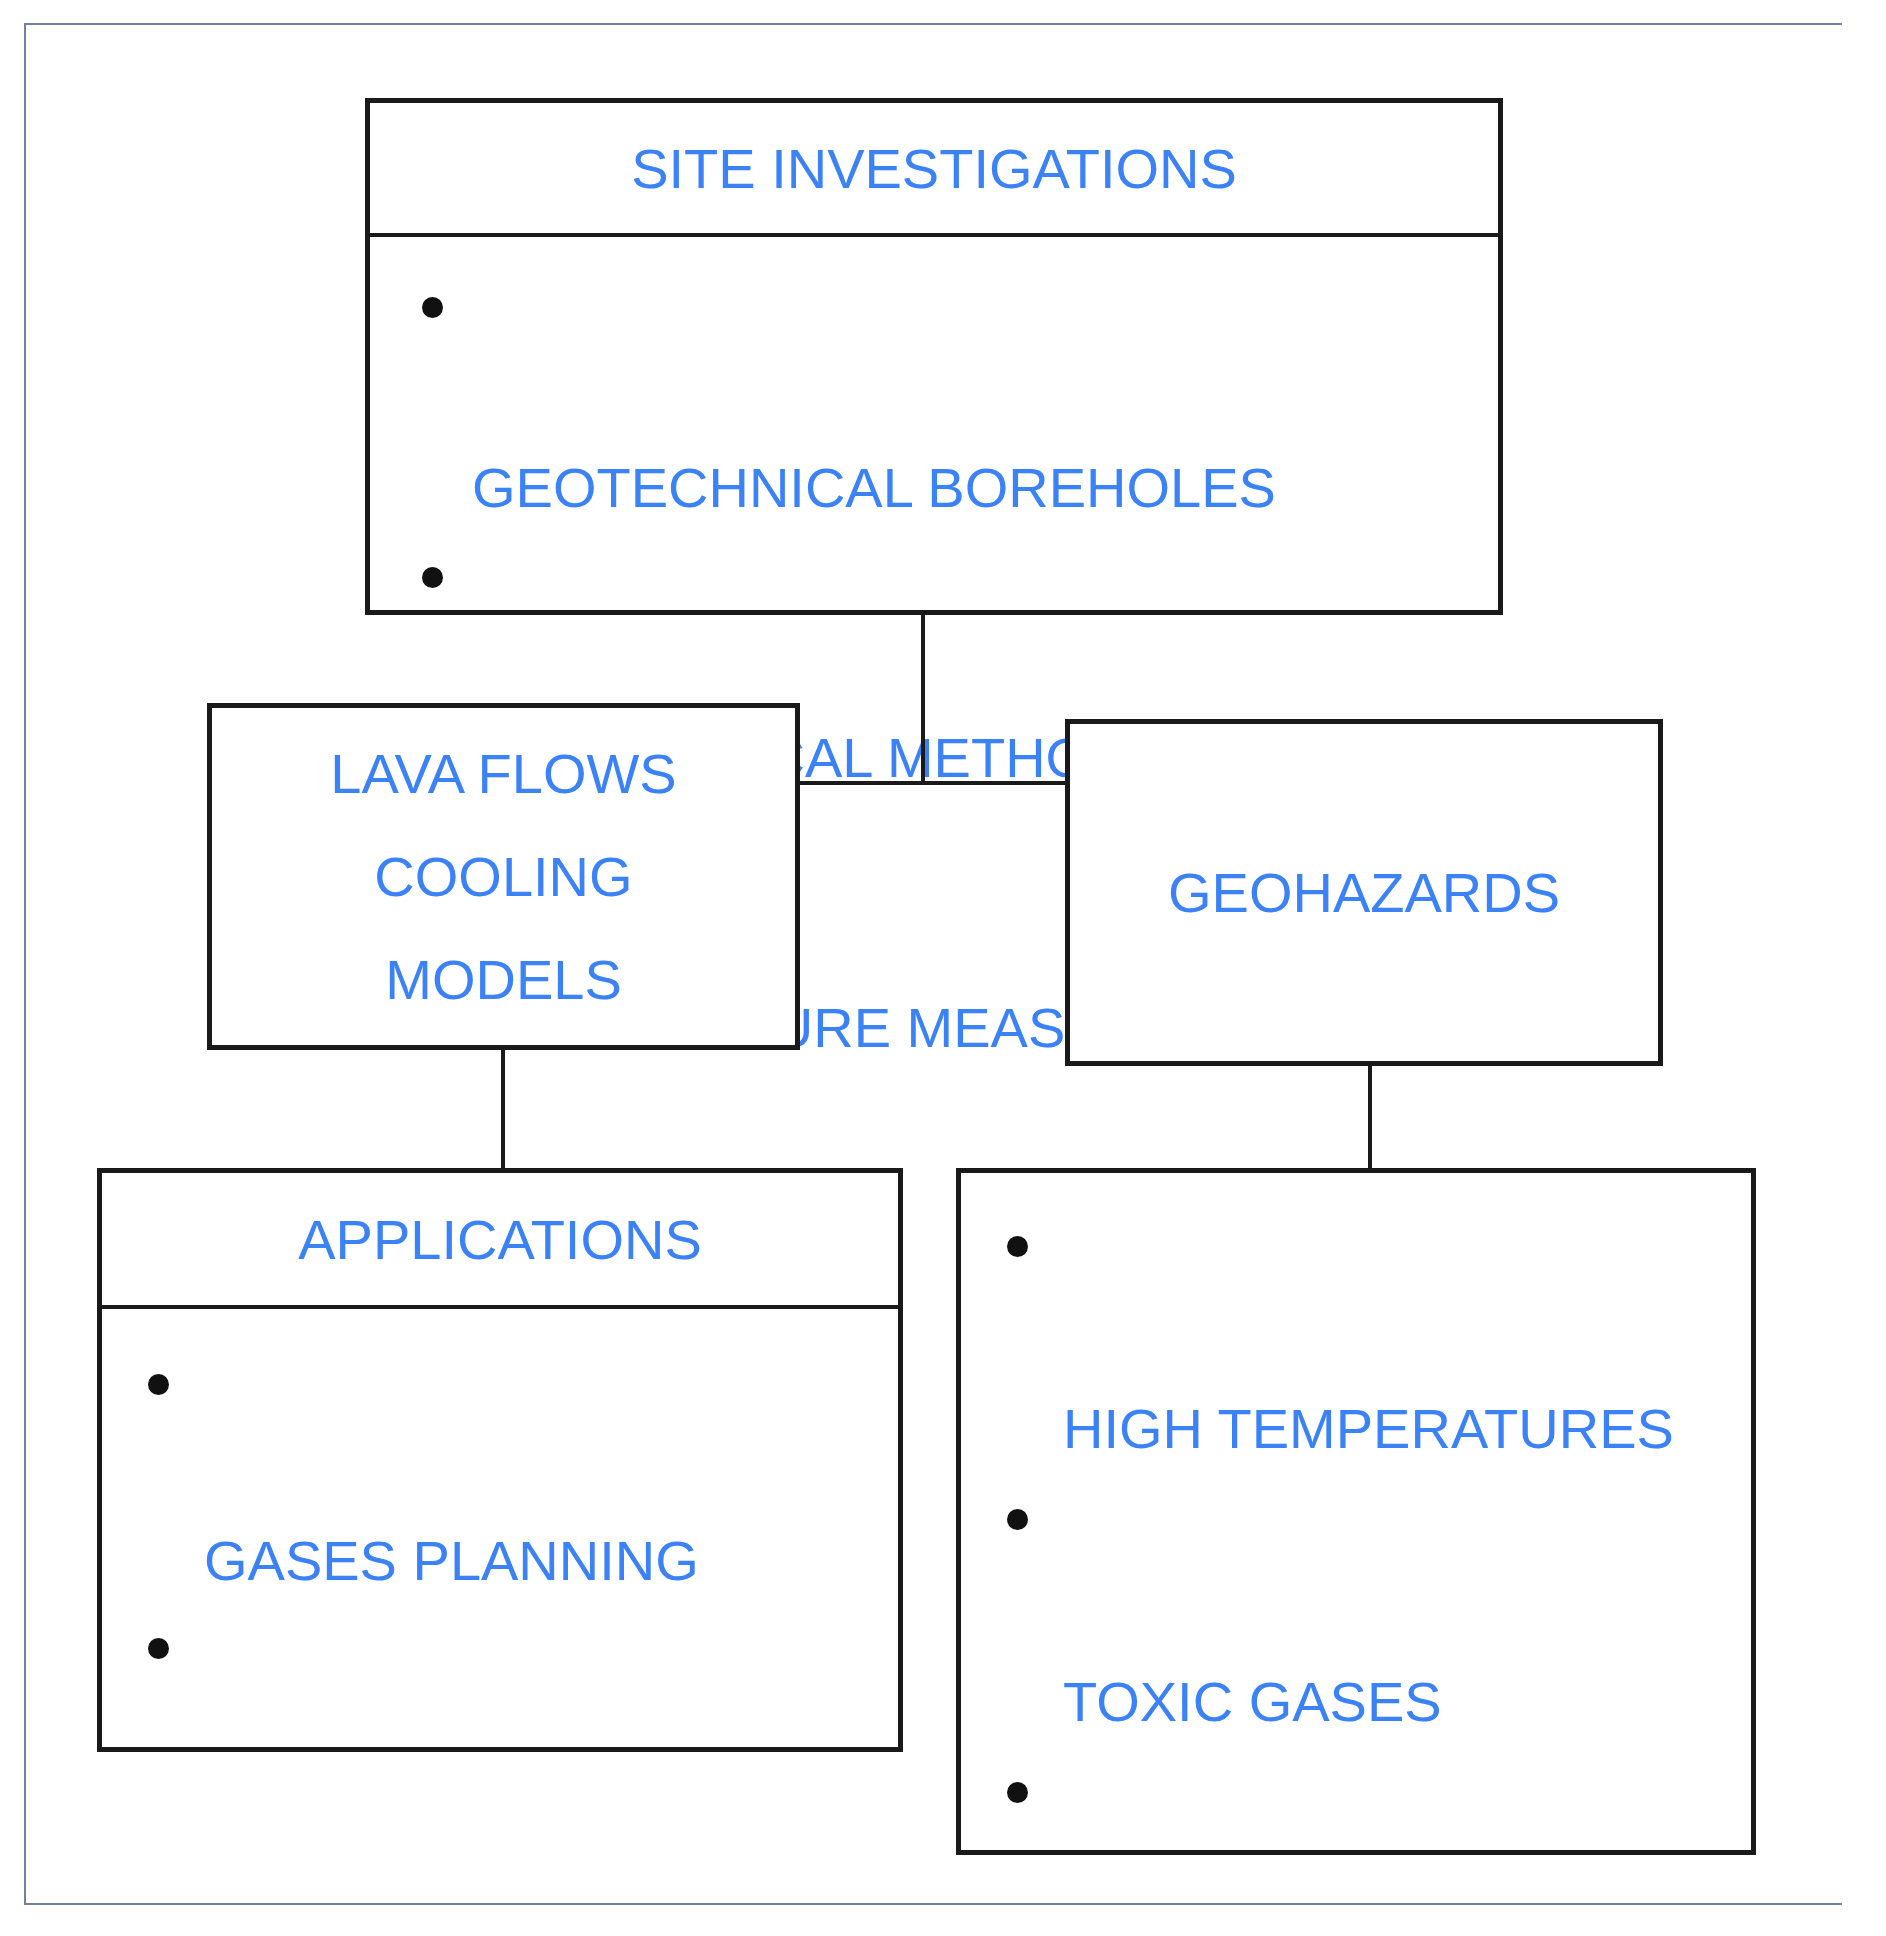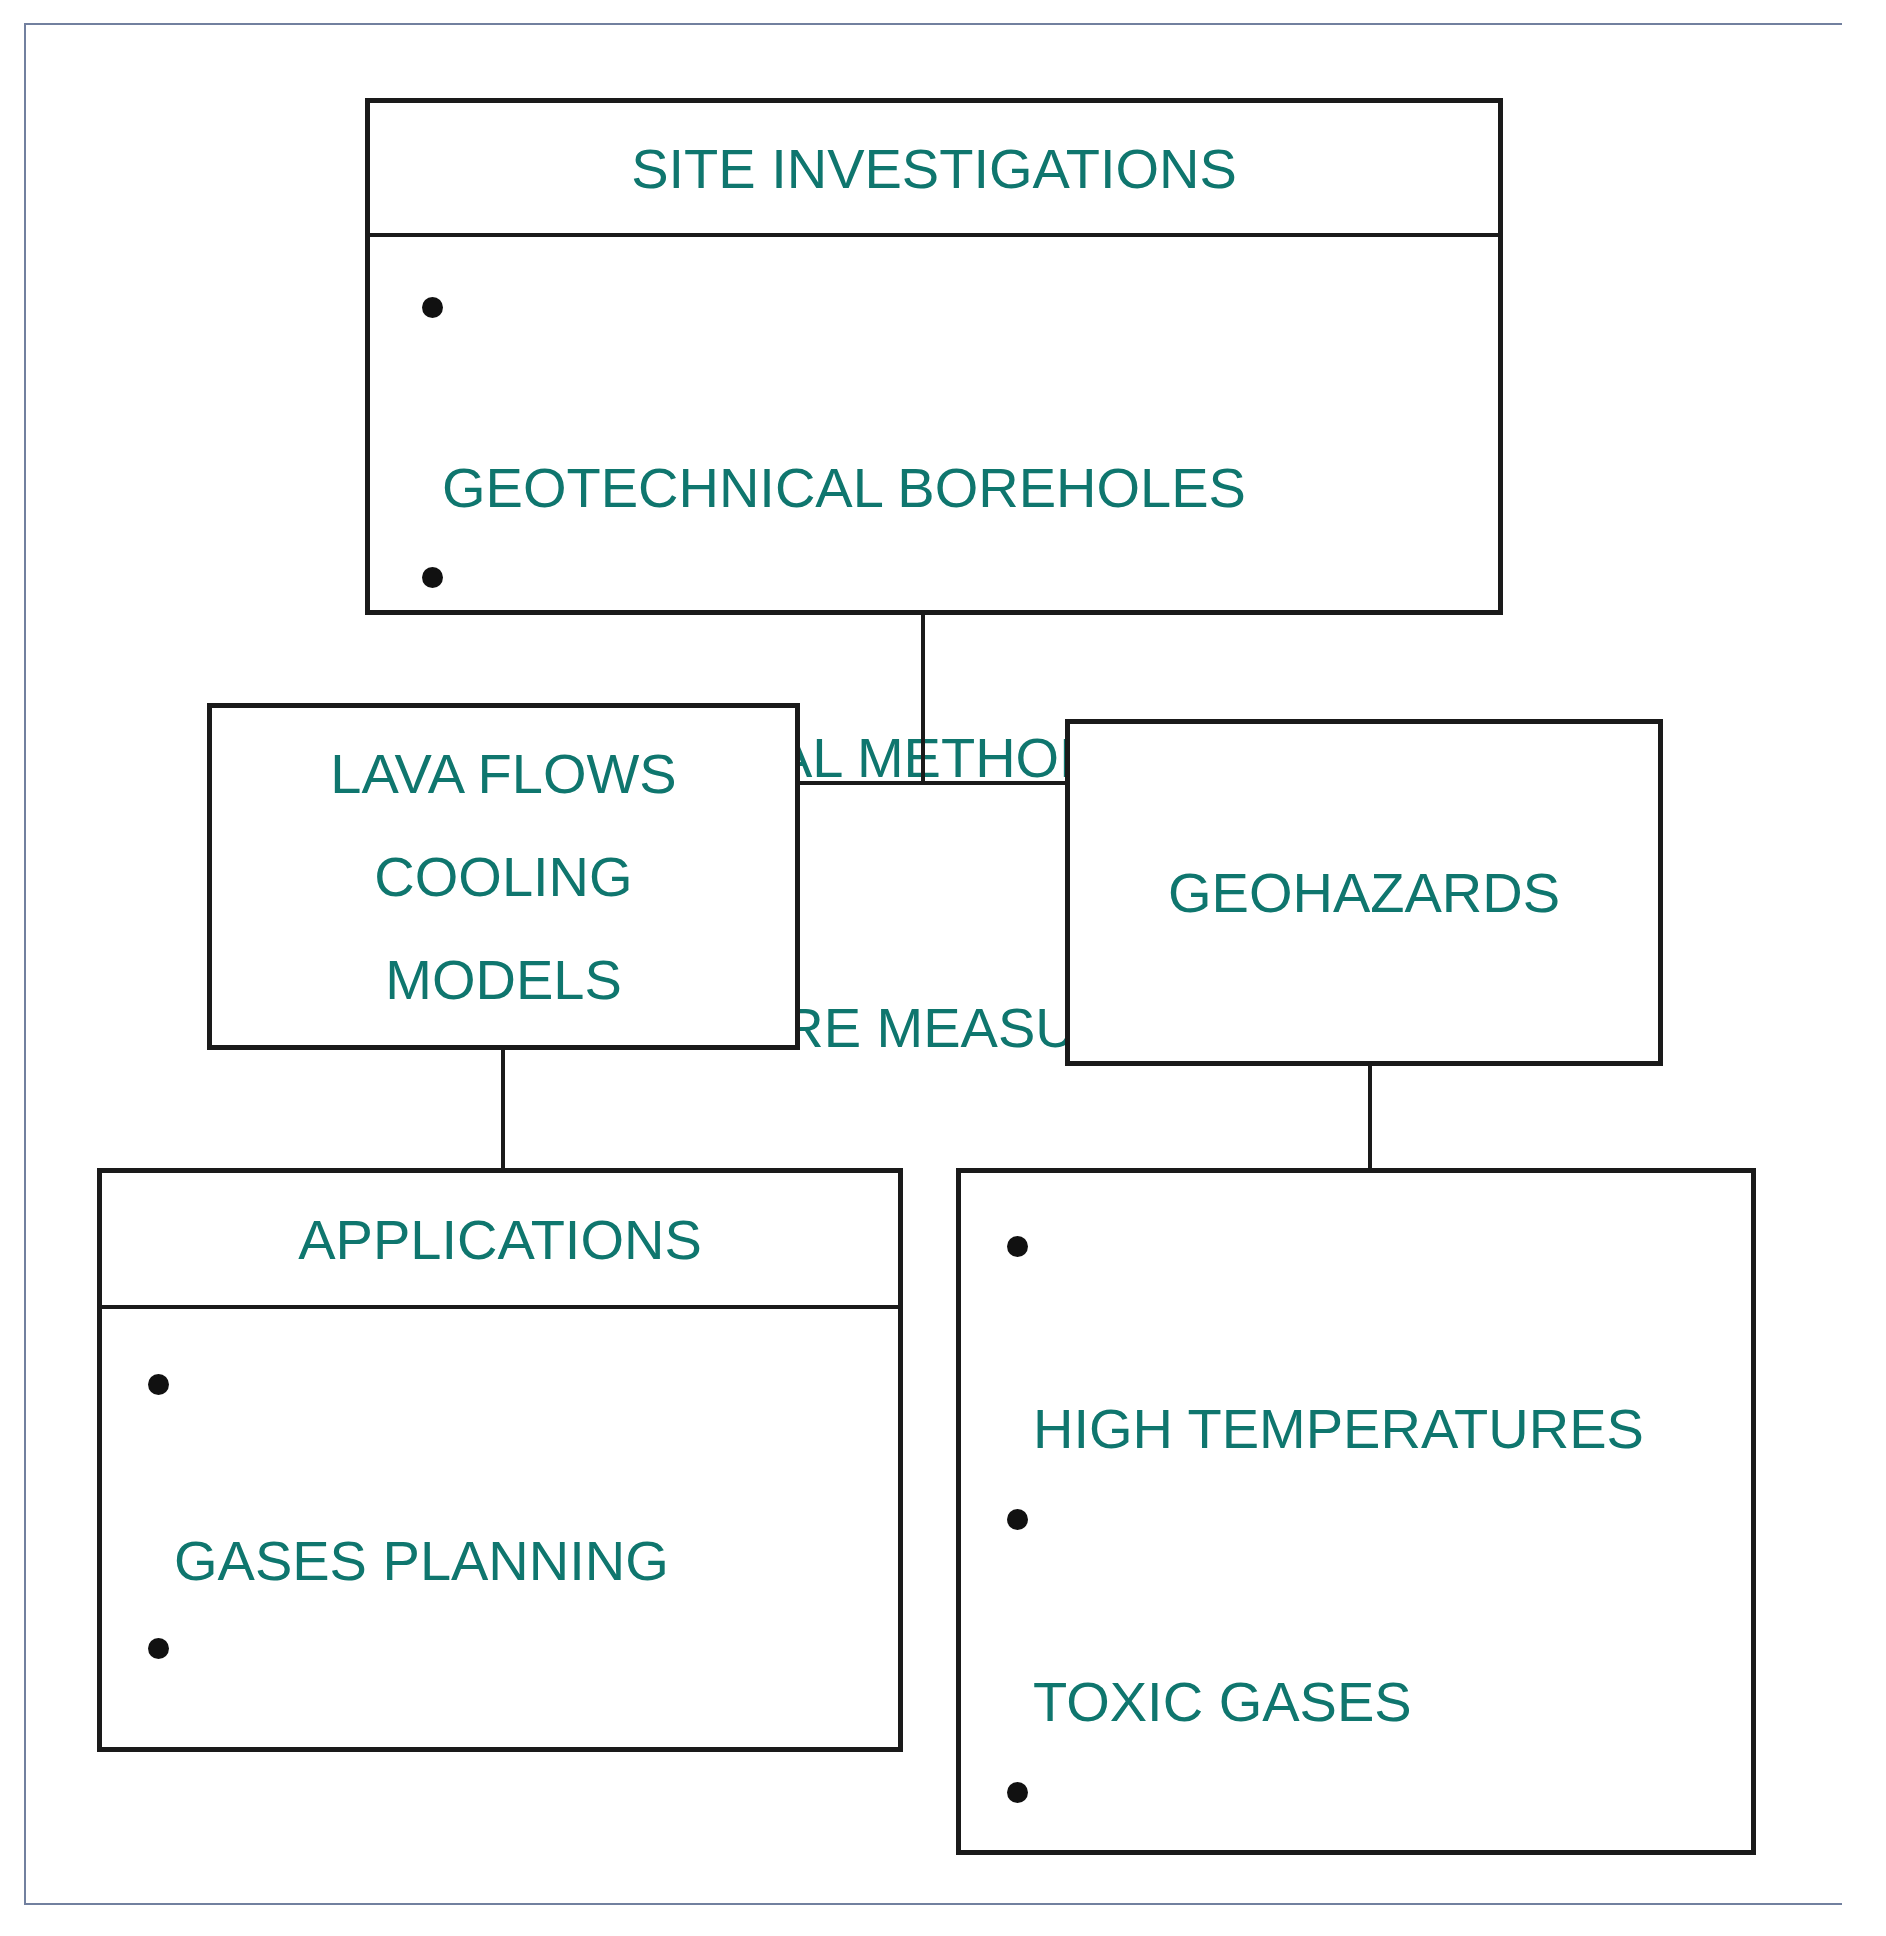--- a/index.html
+++ b/index.html
@@ -6,21 +6,21 @@
     margin: 0;
     padding: 0;
     background: #ffffff;
   }
   .canvas {
     position: relative;
     width: 1842px;
     height: 1936px;
     background: #ffffff;
     font-family: "Liberation Sans", "DejaVu Sans", sans-serif;
-    color: #0f766e;
+    color: #3b82f6;
     overflow: hidden;
   }
   .frame {
     position: absolute;
     left: 24px;
     top: 23px;
     width: 1838px;
     height: 1882px;
     border: 2px solid #72809f;
     box-sizing: border-box;
@@ -42,21 +42,21 @@
   }
   .bullet-list {
     list-style: none;
     margin: 0;
     padding: 0;
   }
   .bullet-list li {
     position: relative;
     line-height: var(--lh);
     font-size: 56px;
-    padding-left: 72px;
+    padding-left: 102px;
     white-space: pre-line;
   }
   .bullet-list .dot {
     position: absolute;
     left: var(--dot-x);
     top: calc(var(--lh) / 2 - 11px);
     width: 21px;
     height: 21px;
     border-radius: 50%;
     background: #111111;

